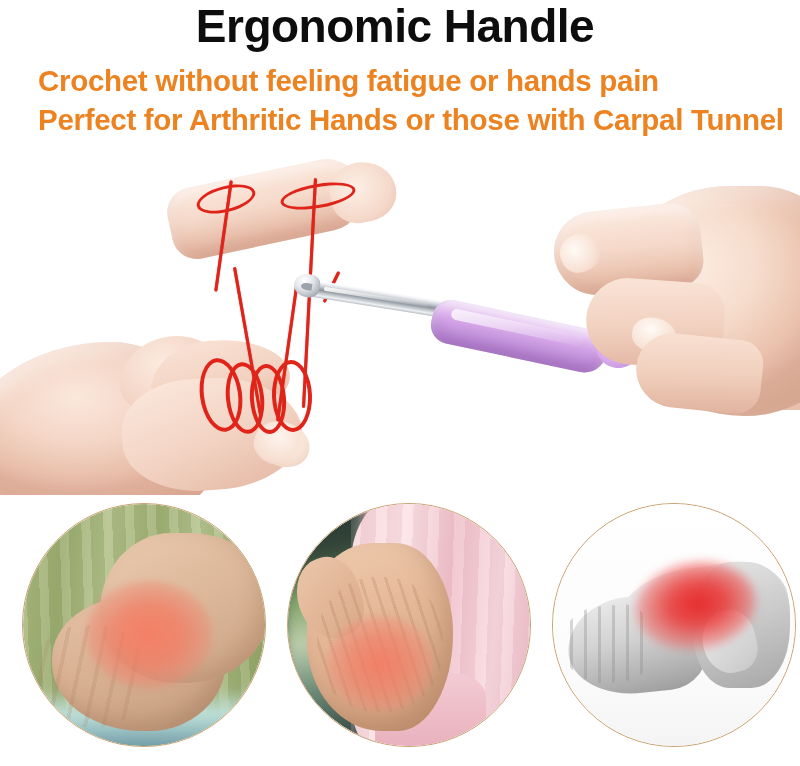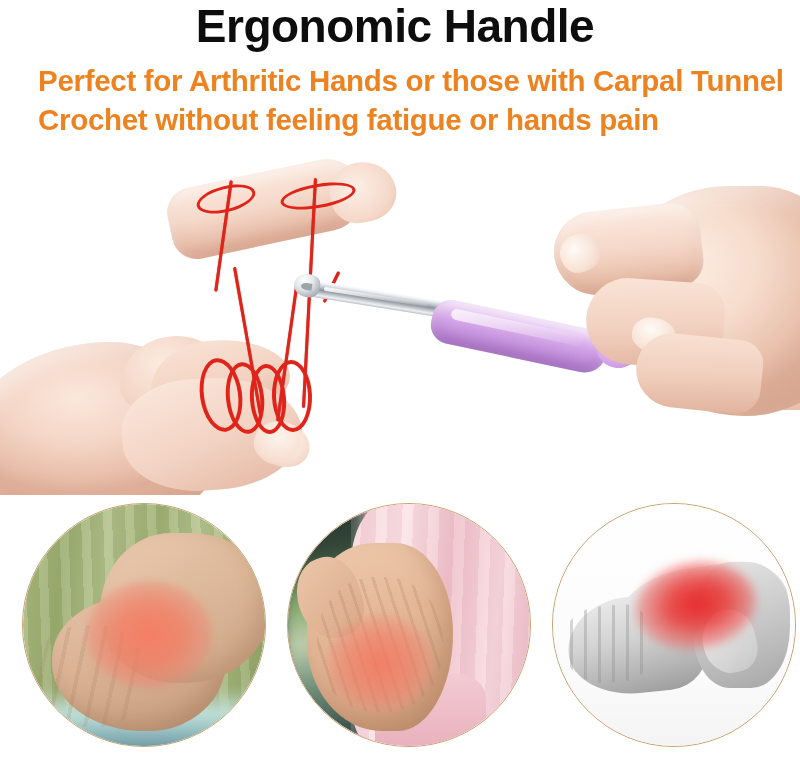--- a/index.html
+++ b/index.html
@@ -499,22 +499,22 @@
   }
 </style>
 </head>
 <body>
 
 <div id="page">
 
   <div class="title">Ergonomic Handle</div>
 
   <div class="subtitle-block">
+    <div class="subtitle">Crochet without feeling fatigue or hands pain</div>
     <div class="subtitle">Perfect for Arthritic Hands or those with Carpal Tunnel</div>
-    <div class="subtitle">Crochet without feeling fatigue or hands pain</div>
   </div>
 
   <div class="hero">
 
     <div class="lh-wrist"></div>
     <div class="lh-back"></div>
     <div class="lh-knuckle"></div>
     <div class="lh-index"></div>
     <div class="lh-index-tip"></div>
     <div class="lh-mid"></div>

